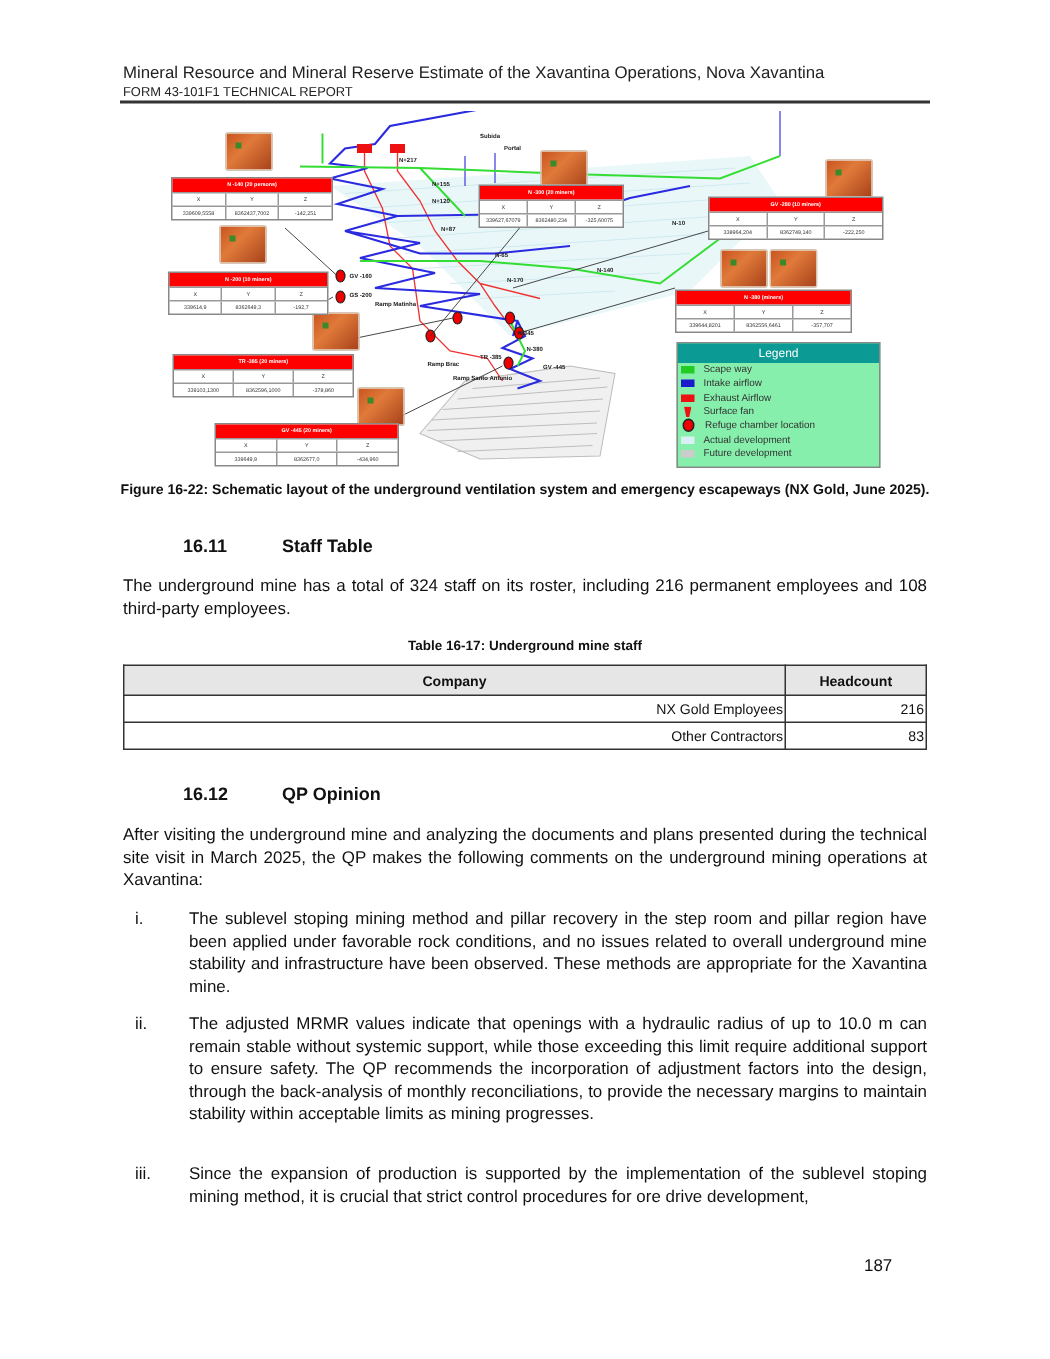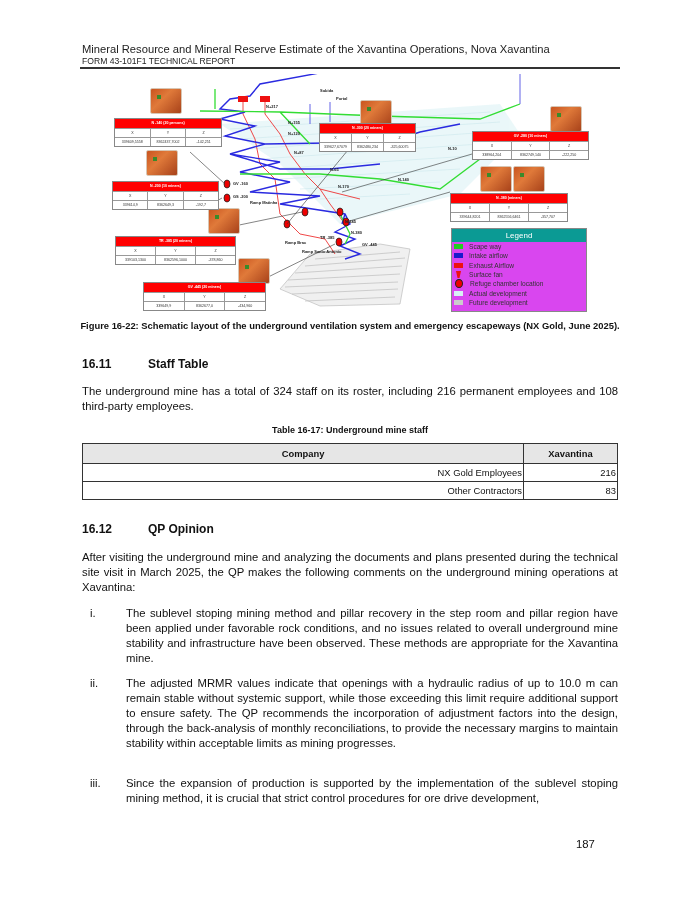--- a/index.html
+++ b/index.html
@@ -13,29 +13,29 @@
 
   .info-box { position:absolute; background:#fff; border:1px solid #888; font-size:3.6px; }
   .info-box .ib-head { background:#ff0000; color:#fff; text-align:center; font-weight:bold; height:9px; line-height:9px; }
   .info-box .ib-row { display:flex; border-top:1px solid #999; height:8px; line-height:8px; }
   .info-box .ib-row span { flex:1; text-align:center; border-left:1px solid #999; color:#333; }
   .info-box .ib-row span:first-child { border-left:none; }
 
   .machine { position:absolute; width:30px; height:24px; background:linear-gradient(135deg,#c9541f 0%, #e07a3a 40%, #a8421a 100%); border:1px solid #d8c6b4; border-radius:2px; }
   .machine::after { content:""; position:absolute; left:6px; top:6px; width:4px; height:4px; background:#3a8a2a; }
 
-  .legend { position:absolute; left:451px; top:228px; width:134px; height:82px; border:1px solid #888; background:#d946ef; }
+  .legend { position:absolute; left:451px; top:228px; width:134px; height:82px; border:1px solid #888; background:#86efac; }
   .legend-head { background:#0b9a94; color:#fff; text-align:center; font-size:8px; height:13px; line-height:13px; }
   .legend-item { display:flex; align-items:center; height:9.3px; font-size:6.6px; color:#333; padding-left:2px; }
   .legend-item .sw { width:9px; height:5px; margin-right:6px; display:inline-block; }
 
   .map-label { position:absolute; font-size:4px; color:#222; font-weight:bold; white-space:nowrap; }
 
   .sec-head { position:absolute; left:82px; font-size:12px; font-weight:bold; }
-  .sec-head .num { display:inline-block; width:66px; }
+  .sec-head .num { display:inline-block; width:66px;margin-left:40px; }
   .para { position:absolute; left:82px; width:536px; font-size:11.3px; line-height:15px; text-align:justify; }
 
   .tbl-caption { position:absolute; left:80px; top:425px; width:540px; text-align:center; font-size:9px; font-weight:bold; }
   table.staff { position:absolute; left:82px; top:443px; width:536px; border-collapse:collapse; font-size:9.4px; }
   table.staff th { background:#e6e6e6; font-weight:bold; height:17px; border:1px solid #333; }
   table.staff td { height:15px; text-align:right; border:1px solid #333; }
   table.staff .col-company { width:438px; }
 
   .list-item { position:absolute; left:82px; width:536px; font-size:11.3px; line-height:15px; }
   .list-item .marker { position:absolute; left:8px; top:0; }
@@ -270,21 +270,21 @@
 <div class="sec-head" style="top:357px">
   <span class="num">16.11</span><span>Staff Table</span>
 </div>
 <div class="para" style="top:384px">The underground mine has a total of 324 staff on its roster, including 216 permanent employees and 108 third-party employees.</div>
 
 <div class="tbl-caption">Table 16-17: Underground mine staff</div>
 <table class="staff">
   <thead>
     <tr>
       <th class="col-company">Company</th>
-      <th>Xavantina</th>
+      <th>Headcount</th>
     </tr>
   </thead>
   <tbody>
     <tr>
       <td>NX Gold Employees</td>
       <td>216</td>
     </tr>
     <tr>
       <td>Other Contractors</td>
       <td>83</td>

